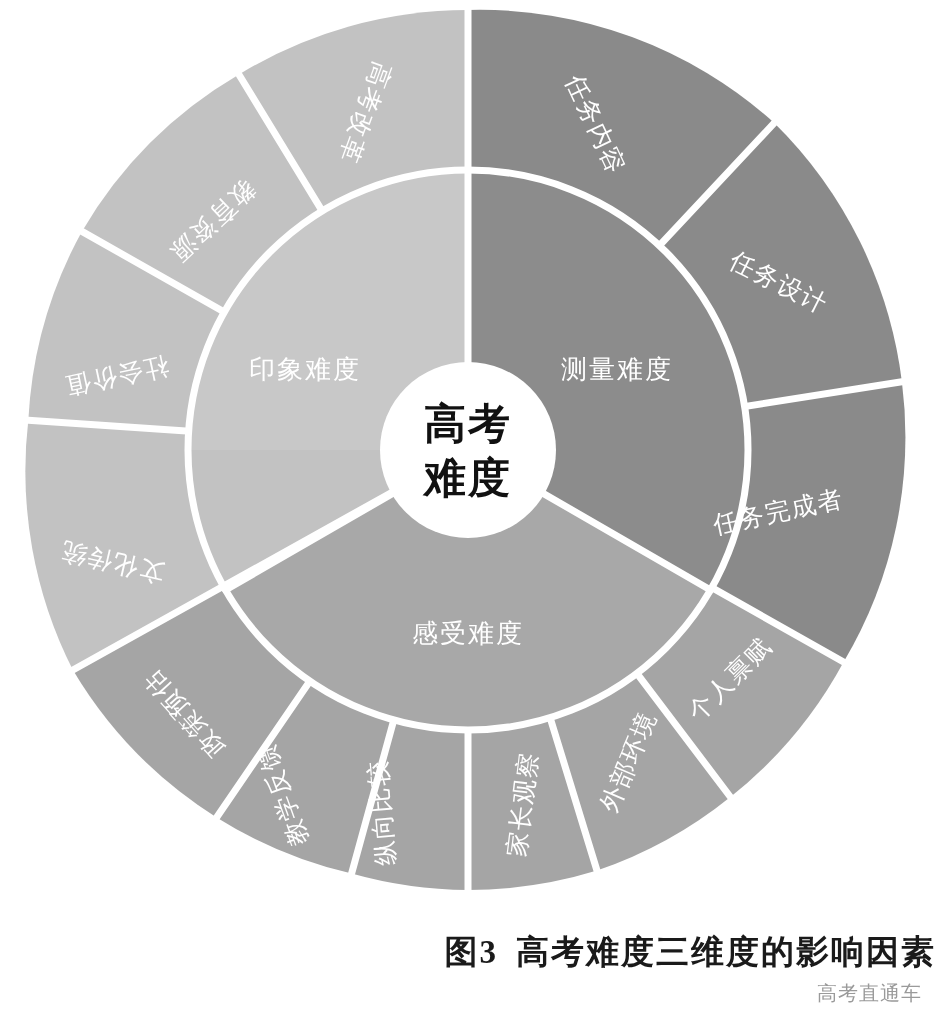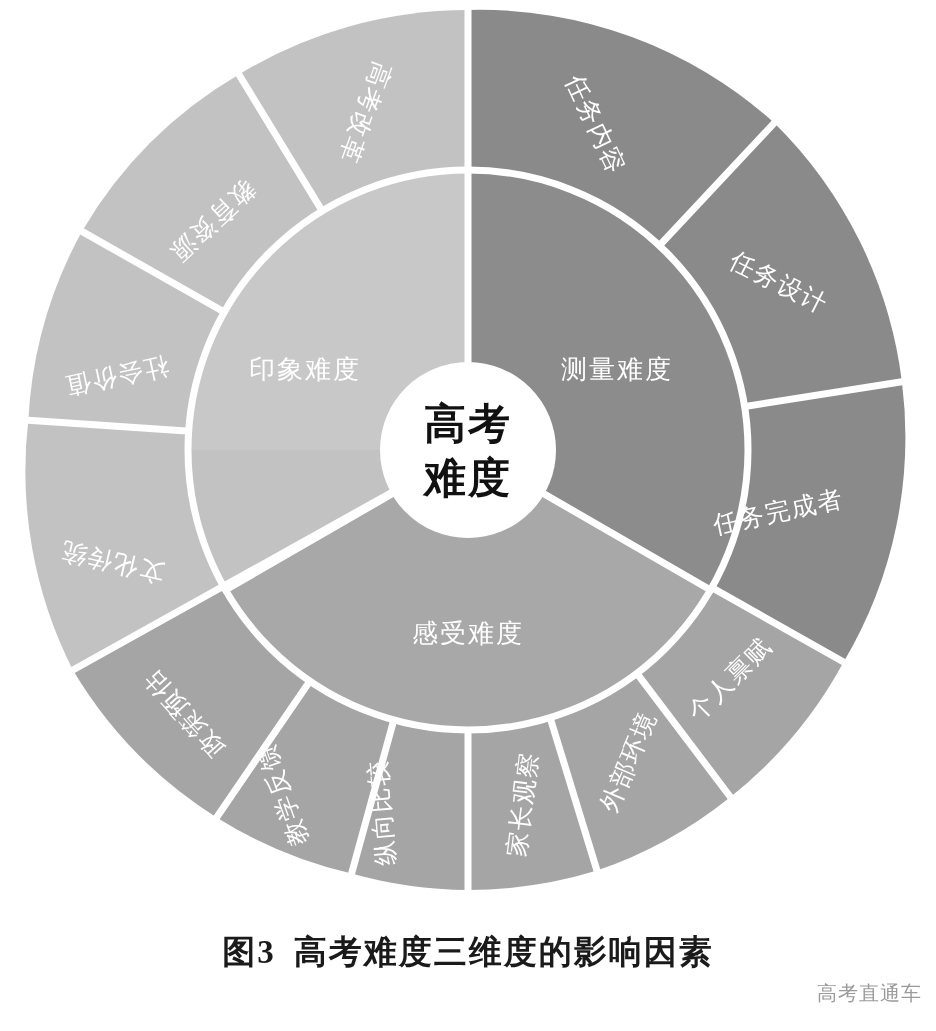--- a/index.html
+++ b/index.html
@@ -45,21 +45,21 @@
     font-family: "Liberation Serif", "DejaVu Serif", serif;
     font-size: 42px;
     font-weight: 700;
     letter-spacing: 2px;
   }
   #caption {
     position: absolute;
     left: 0;
     top: 930px;
     width: 936px;
-    text-align: center;
+    text-align: right;
     font-family: "Liberation Serif", "DejaVu Serif", serif;
     font-size: 33px;
     font-weight: 700;
     color: #1a1a1a;
     letter-spacing: 2px;
   }
   #caption .fignum { margin-right: 18px; }
   #watermark {
     position: absolute;
     right: 14px;

